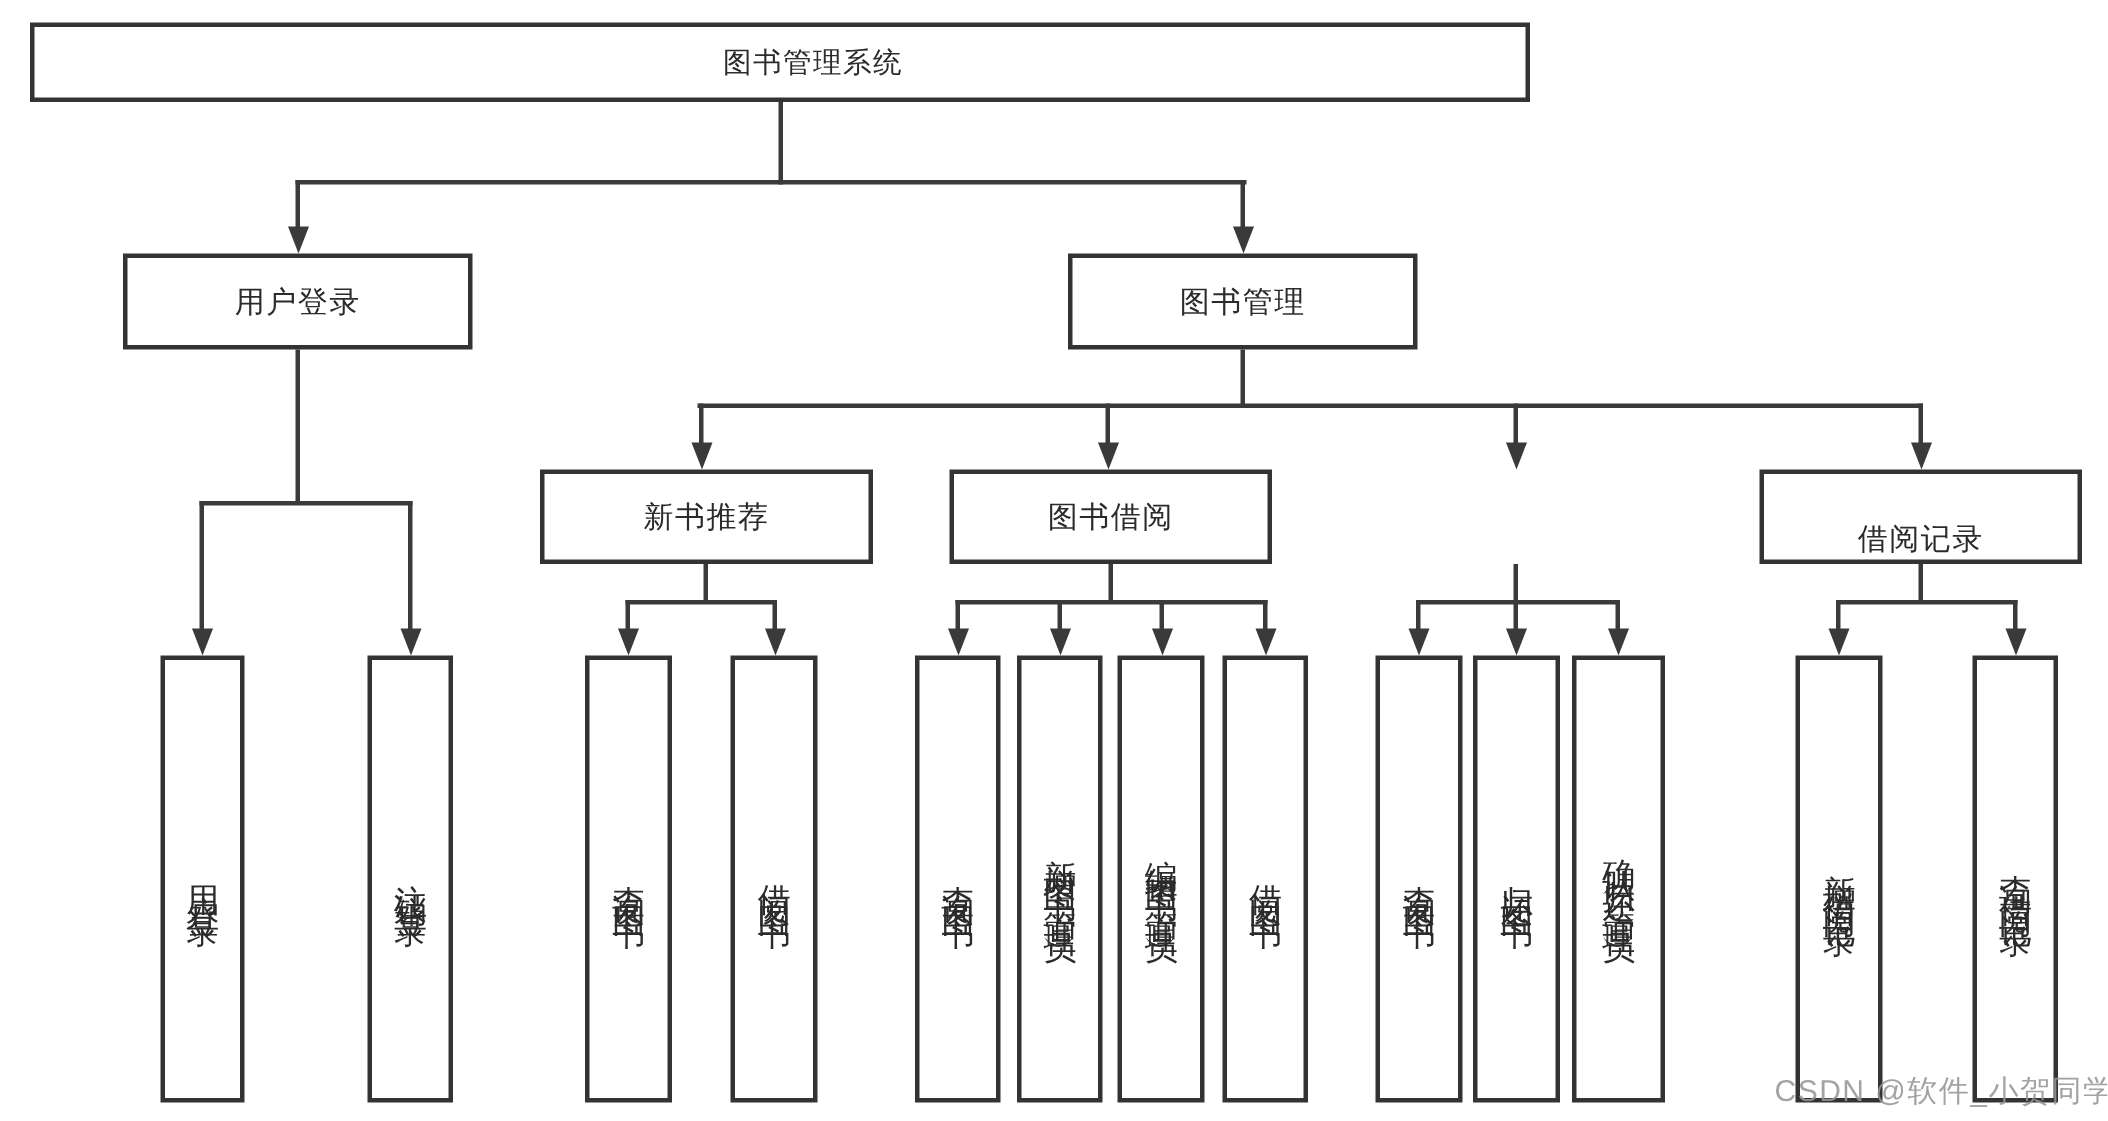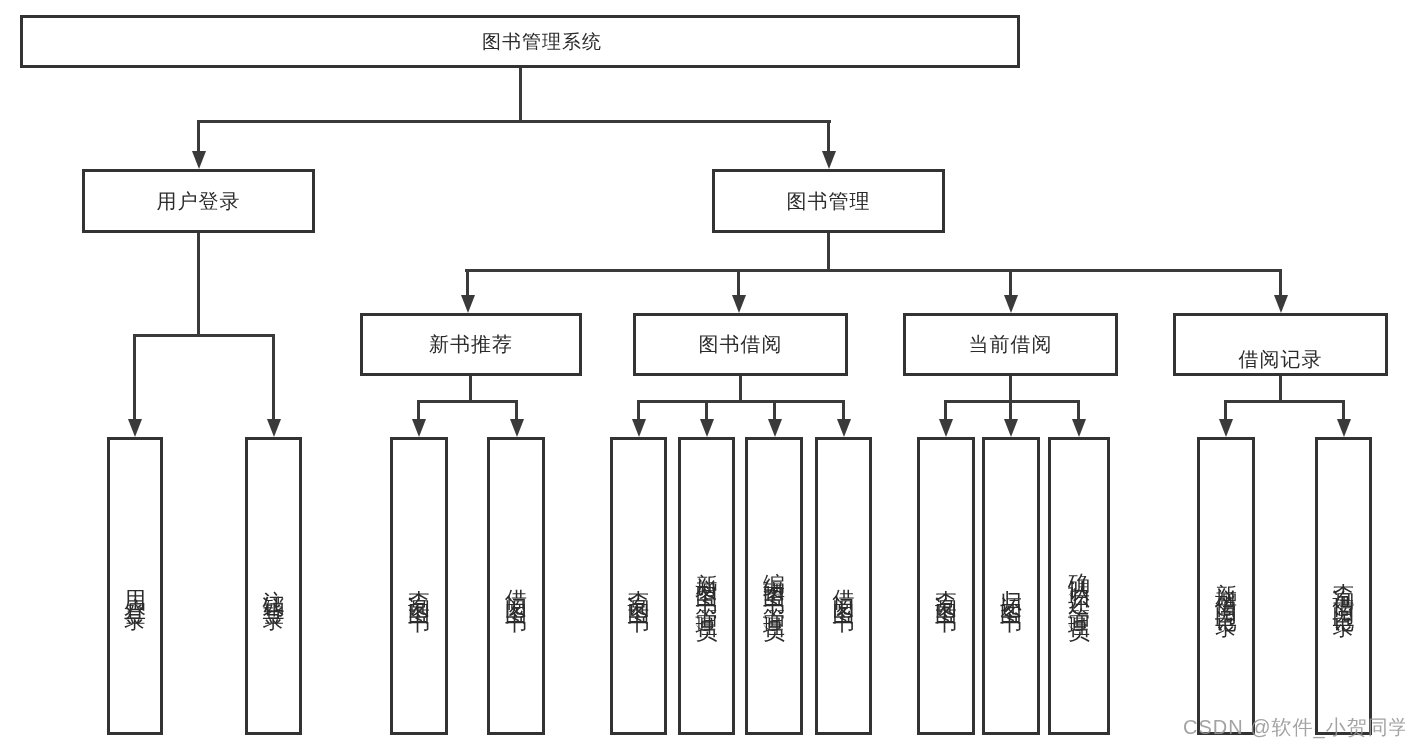--- a/index.html
+++ b/index.html
@@ -51,23 +51,20 @@
   </div>
 
   <div class="hbox" style="left:360px;top:313px;width:222px;height:63px;">
     <span>新书推荐</span>
   </div>
 
   <div class="hbox" style="left:633px;top:313px;width:215px;height:63px;text-align:center;">
     <span>图书借阅</span>
   </div>
 
-  <div class="hbox" style="left:903px;top:313px;width:215px;height:63px;">
-    <span>当前借阅</span>
-  </div>
 
   <div class="hbox" style="left:1173px;top:313px;width:215px;height:63px;align-items:flex-end;">
     <span>借阅记录</span>
   </div>
 
   <div class="vbox" style="left:107px;top:437px;width:56px;height:298px;">
     <span class="vtext">用户登录</span>
   </div>
   <div class="vbox" style="left:245px;top:437px;width:57px;height:298px;">
     <span class="vtext">注销登录</span>

